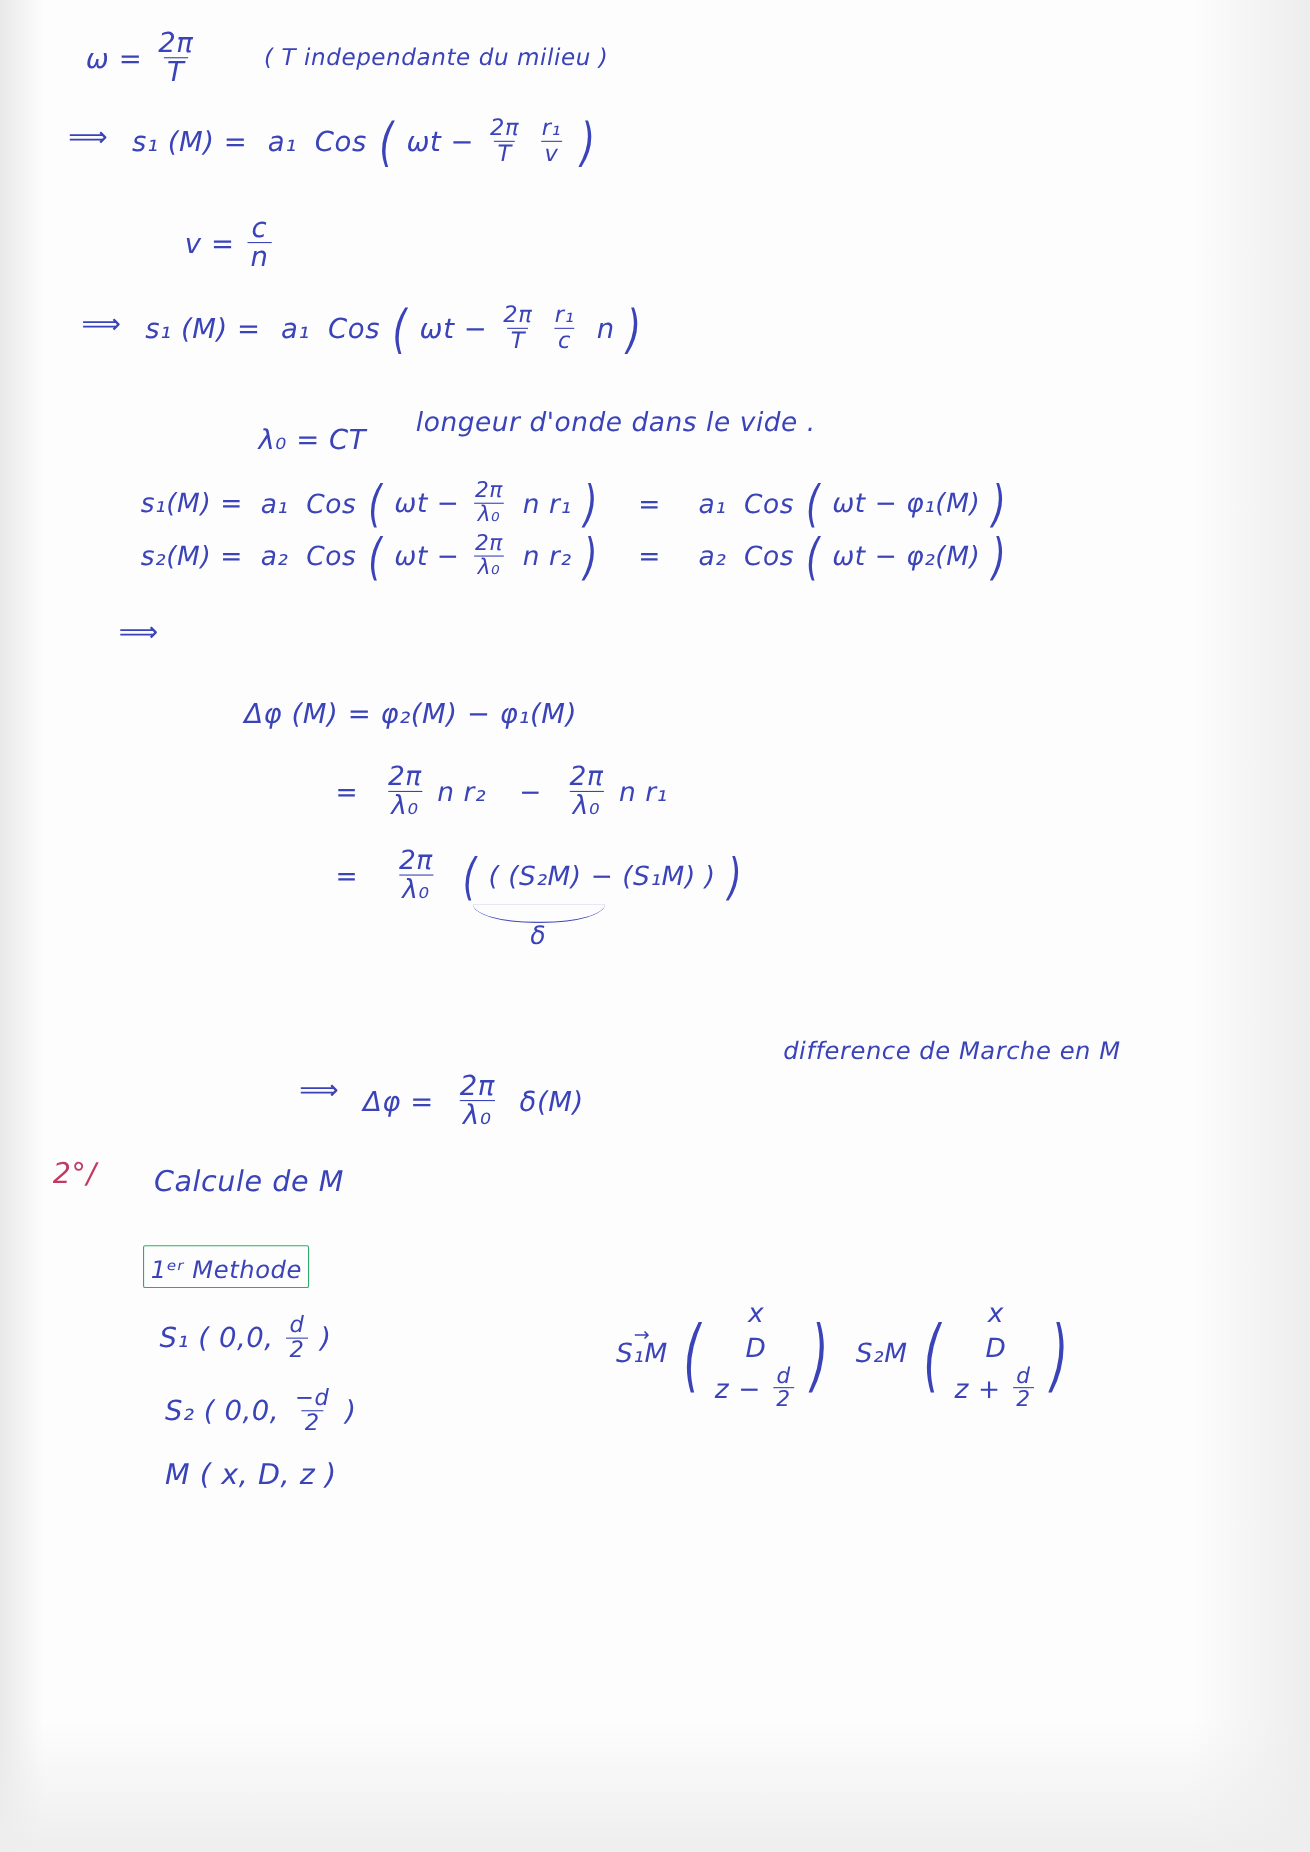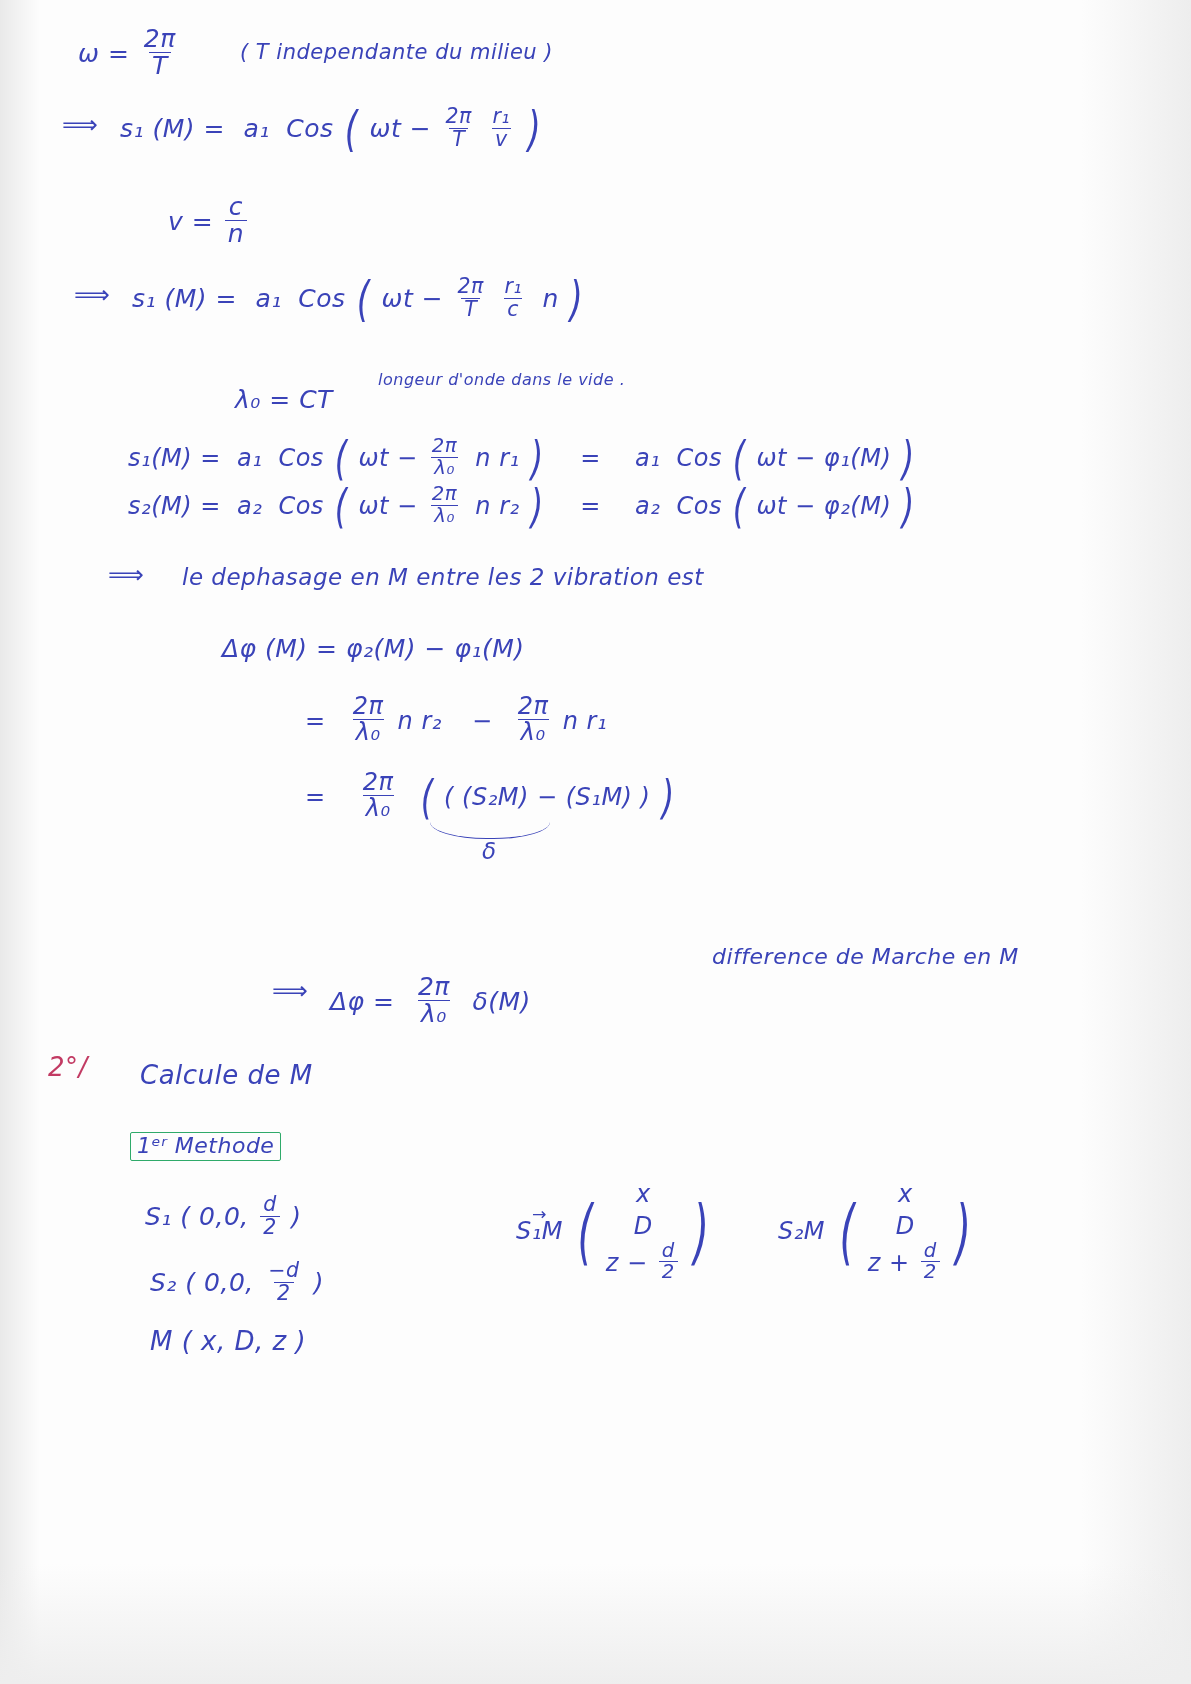--- a/index.html
+++ b/index.html
@@ -97,32 +97,33 @@
   }
   .vec .par {
     font-size: 3.0em;
     line-height: 0.62;
     transform: scaleX(0.55);
     display: inline-block;
   }
   .overarrow {
     position: relative;
     display: inline-block;
+    margin-left: 44px;
   }
   .overarrow::after {
     content: "→";
     position: absolute;
     left: 0; right: 0;
     top: -0.72em;
     font-size: 0.72em;
     text-align: center;
   }
   .boxed {
     border: 1.6px solid #2faa6a;
-    padding: 2px 6px 3px 6px;
+    padding: 12px 6px 3px 6px;
     display: inline-block;
     border-radius: 2px;
     font-style: italic;
   }
   .underbrace {
     position: absolute;
     color: #3a43b8;
   }
   .ub-curve {
     width: 120px;
@@ -188,21 +189,21 @@
     </span>
     <span class="frac small">
       <span class="num">r₁</span>
       <span class="den">c</span>
     </span>
     <span style="margin-left:6px;">n</span>
     <span class="bigpar">)</span>
   </div>
 
   <div class="ln hand" style="left:235px; top:362px; font-size:25px;margin-top:25px;">λ₀ = CT</div>
-  <div class="ln hand" style="left:378px; top:372px; font-size:16px;">longeur d'onde dans le vide .</div>
+  <div class="ln hand" style="left:378px; top:372px; font-size:24px;">longeur d'onde dans le vide .</div>
 
   <div class="ln hand" style="left:128px; top:438px; font-size:24px;">
     <span>s₁(M) =</span>
     <span style="margin-left:8px;">a₁</span>
     <span style="margin-left:8px;">Cos</span>
     <span class="bigpar">(</span>
     <span>ωt −</span>
     <span class="frac small">
       <span class="num">2π</span>
       <span class="den">λ₀</span>
@@ -231,21 +232,20 @@
     <span class="bigpar">)</span>
     <span style="margin-left:26px;">=</span>
     <span style="margin-left:26px;">a₂</span>
     <span style="margin-left:8px;">Cos</span>
     <span class="bigpar">(</span>
     <span>ωt − φ₂(M)</span>
     <span class="bigpar">)</span>
   </div>
 
   <div class="ln hand arrowlong" style="left:108px; top:562px; font-size:25px;">⟹</div>
-  <div class="ln hand" style="left:182px; top:566px; font-size:23px;">le dephasage en M entre les 2 vibration est</div>
 
   <div class="ln hand" style="left:222px; top:636px; font-size:25px;">Δφ (M) = φ₂(M) − φ₁(M)</div>
 
   <div class="ln hand" style="left:305px; top:696px; font-size:24px;">
     <span>=</span>
     <span class="frac" style="margin-left:16px;">
       <span class="num">2π</span>
       <span class="den">λ₀</span>
     </span>
     <span>n r₂</span>

